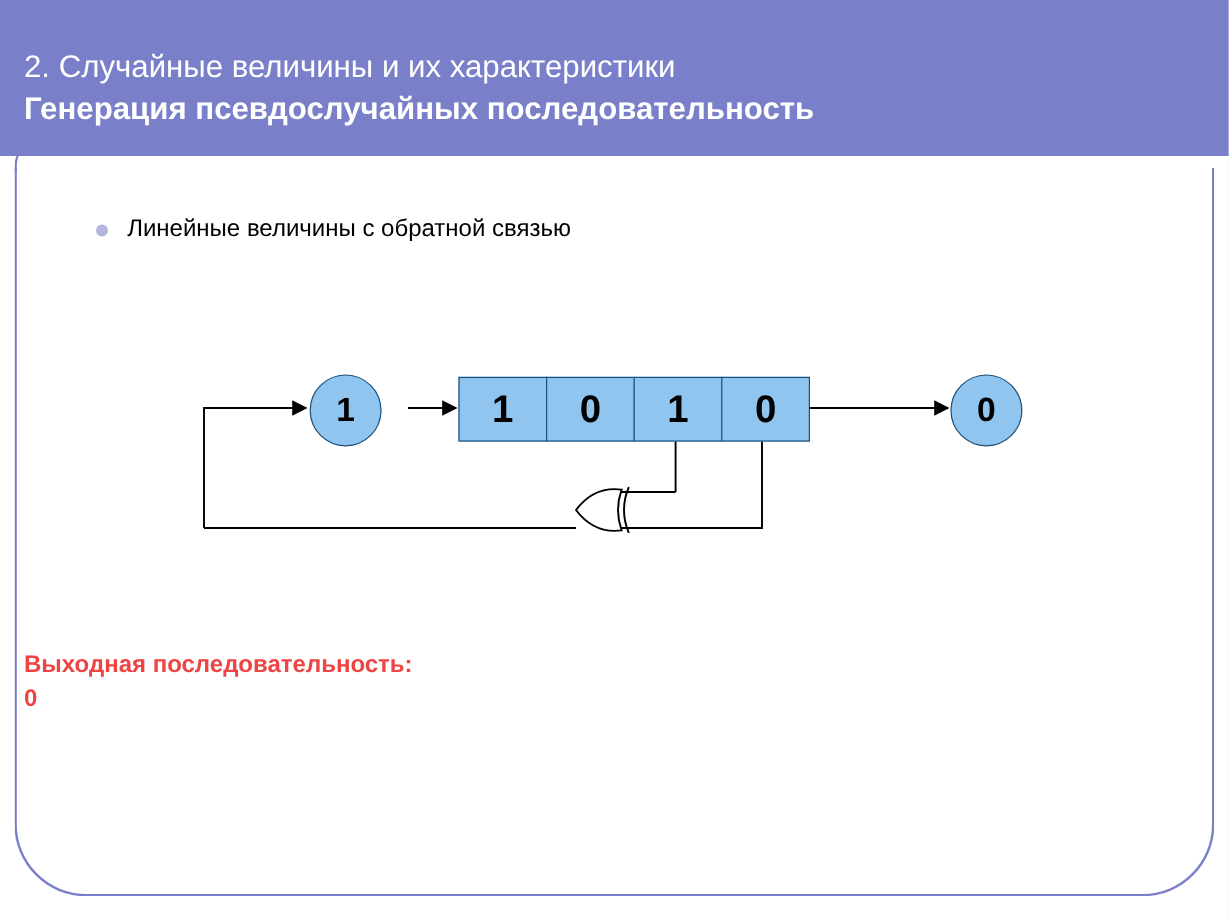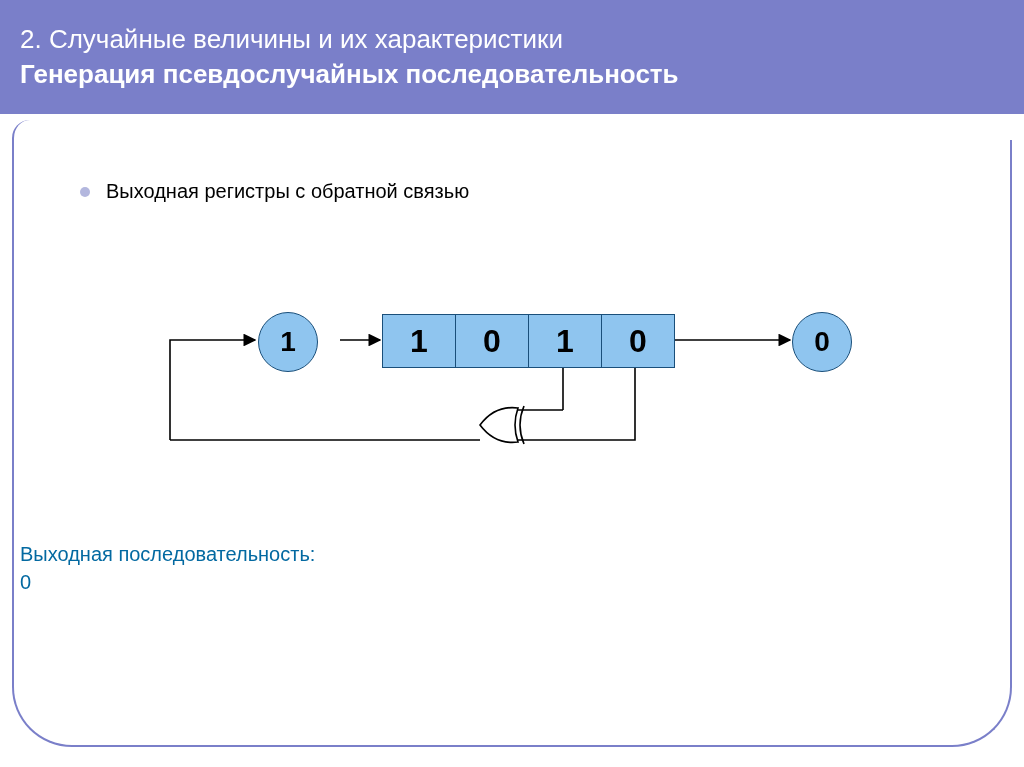--- a/index.html
+++ b/index.html
@@ -1,50 +1,50 @@
 <!DOCTYPE html>
 <html><head>
 <meta charset="utf-8">
 <style>
   html,body{margin:0;padding:0;width:1024px;height:767px;background:#fff;font-family:Arial,Helvetica,sans-serif;overflow:hidden}
   .slide{position:relative;width:1024px;height:767px}
-  .header{background:#7a7fc9;color:#fff;padding:24px 20px 24px 20px}
+  .header{background:#7a7fc9;color:#fff;padding:40px 20px 24px 20px}
   .header-line1{font-size:26px;font-weight:400;margin-bottom:4px}
   .header-line2{font-size:26px;font-weight:700}
   .frame{position:absolute;left:12px;top:140px;right:12px;bottom:20px;border:2px solid #7a7fc9;border-top:none;border-radius:0 0 60px 60px}
   .frame-top-left{position:absolute;left:12px;top:120px;width:20px;height:24px;border-left:2px solid #7a7fc9;border-top-left-radius:18px}
   .bullet-row{position:absolute;left:80px;top:180px;display:flex;align-items:center;gap:16px}
   .bullet-dot{width:10px;height:10px;border-radius:50%;background:#b3b7de;flex:none}
   .bullet-text{font-size:20px;color:#000}
   .diagram{position:absolute;left:140px;top:300px;width:760px;height:200px}
   .node-circle{position:absolute;width:58px;height:58px;border-radius:50%;background:#8fc5ef;border:1px solid #1a4f7a;display:flex;align-items:center;justify-content:center;font-size:28px;font-weight:700;color:#000}
   .reg{position:absolute;top:14px;left:242px;display:flex}
   .cell{width:72px;height:52px;background:#8fc5ef;border:1px solid #1a4f7a;display:flex;align-items:center;justify-content:center;font-size:32px;font-weight:700;color:#000;margin-left:-1px}
   .cell:first-child{margin-left:0}
-  .out-label{position:absolute;left:20px;top:540px;font-size:20px;font-weight:400;color:#0369a1;line-height:1.4}
+  .out-label{position:absolute;left:20px;top:540px;font-size:20px;font-weight:700;color:#ef4444;line-height:1.4}
   svg.wires{position:absolute;left:0;top:0;width:760px;height:200px}
   svg .w{stroke:#000;stroke-width:1.6;fill:none}
   svg .fill{fill:#fff;stroke:#000;stroke-width:1.6}
 </style>
 </head>
 <body>
 
 <div class="slide">
 
   <div class="header">
     <div class="header-line1">2. Случайные величины и их характеристики</div>
     <div class="header-line2">Генерация псевдослучайных последовательность</div>
   </div>
 
   <div class="frame-top-left"></div>
   <div class="frame"></div>
 
   <div class="bullet-row">
     <div class="bullet-dot"></div>
-    <div class="bullet-text">Выходная регистры с обратной связью</div>
+    <div class="bullet-text">Линейные величины с обратной связью</div>
   </div>
 
   <div class="diagram">
 
     <svg class="wires" viewBox="0 0 760 200">
       <defs>
         <marker id="ah" viewBox="0 0 10 10" refX="9" refY="5" markerWidth="8" markerHeight="8" orient="auto">
           <path d="M0 0 L10 5 L0 10 z" fill="#000"></path>
         </marker>
       </defs>

